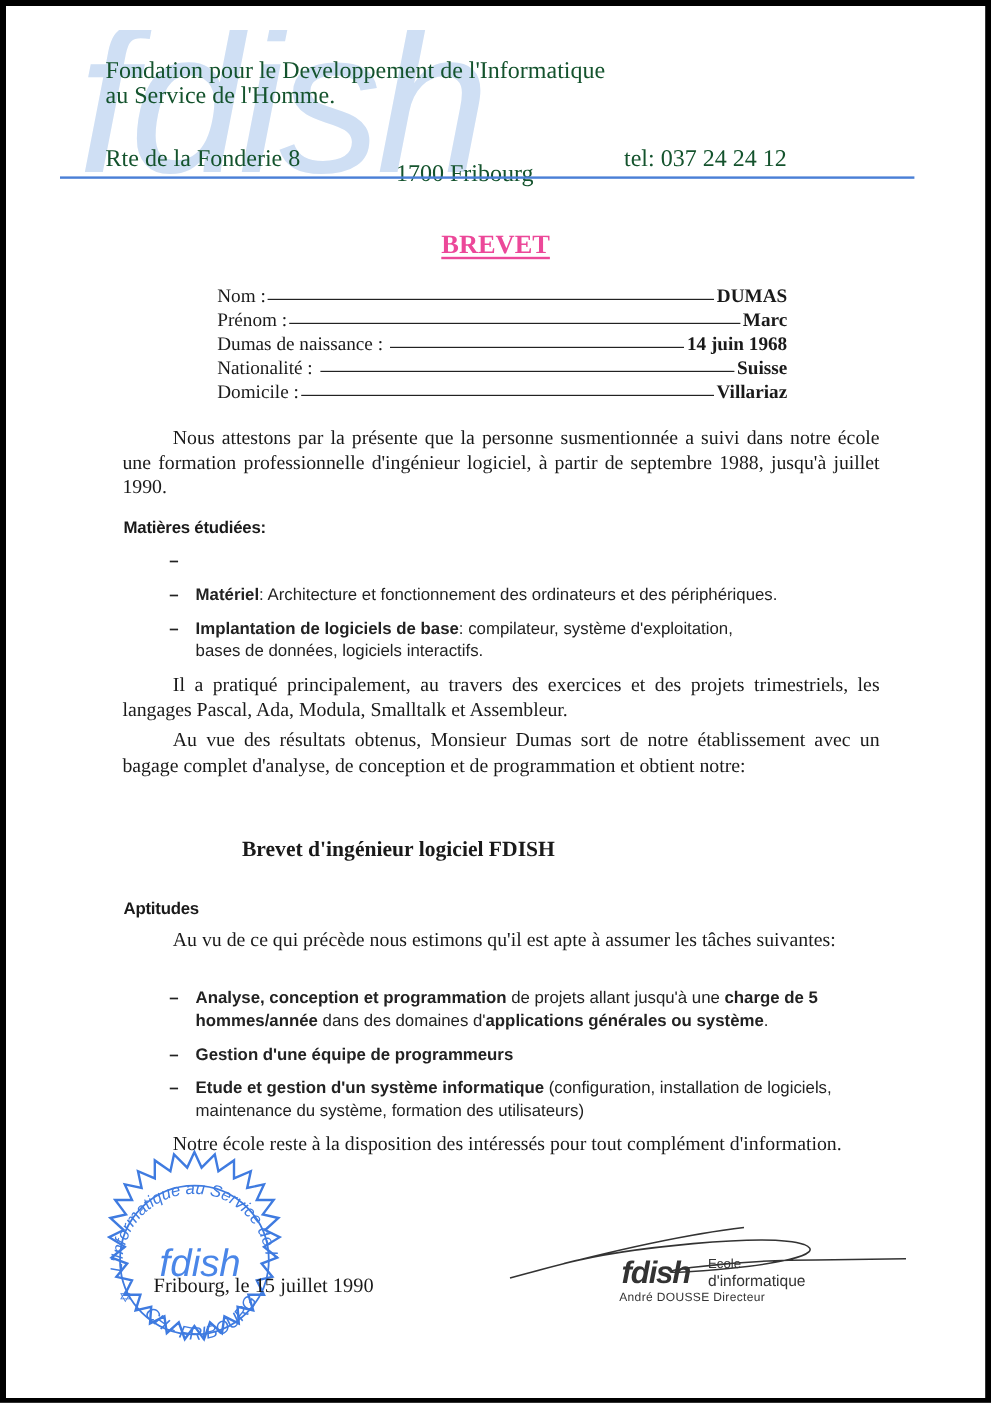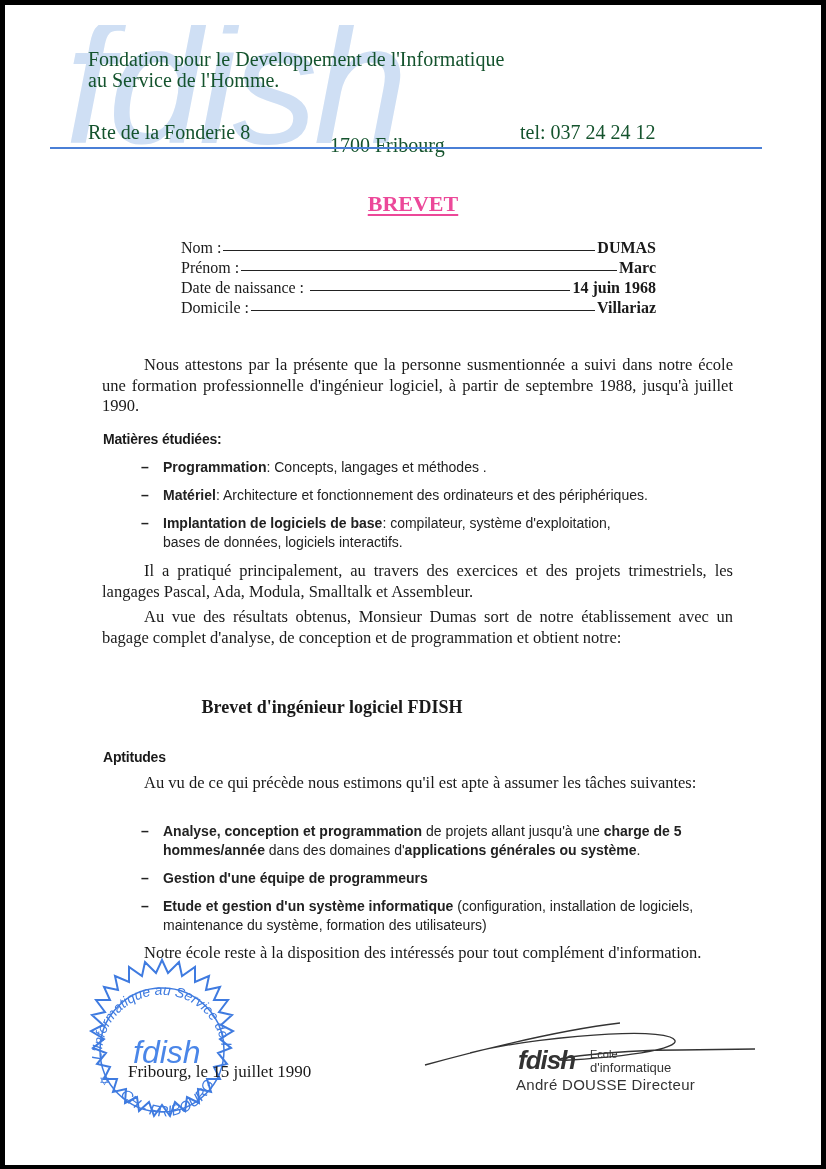--- a/index.html
+++ b/index.html
@@ -69,38 +69,42 @@
       <span class="lbl">Nom :</span>
       <span class="line"></span>
       <span class="val">DUMAS</span>
     </div>
     <div class="field">
       <span class="lbl">Prénom :</span>
       <span class="line"></span>
       <span class="val">Marc</span>
     </div>
     <div class="field">
-      <span class="lbl">Date de naissance : </span>
+      <span class="lbl">Dumas de naissance : </span>
       <span class="line"></span>
       <span class="val">14 juin 1968</span>
+    </div>
+    <div class="field">
+      <span class="lbl">Nationalité : </span>
+      <span class="line"></span>
+      <span class="val">Suisse</span>
     </div>
     <div class="field">
       <span class="lbl">Domicile :</span>
       <span class="line"></span>
       <span class="val">Villariaz</span>
     </div>
   </div>
 
   <div class="abs para" style="top:350px;"><span class="indent"></span><span>Nous attestons par la présente que la personne susmentionnée a suivi dans notre école une formation professionnelle d'ingénieur logiciel, à partir de septembre 1988, jusqu'à juillet 1990.</span></div>
 
   <div class="abs heading-sm" style="top:426px;">Matières étudiées:</div>
   <div class="abs bullets" style="top:453px;">
     <div class="bullet">
         <span class="dash">–</span>
-        <span class="txt"><b>Programmation</b><span>: Concepts, langages et méthodes .</span></span>
       </div>
     <div class="bullet">
         <span class="dash">–</span>
         <span class="txt"><b>Matériel</b><span>: Architecture et fonctionnement des ordinateurs et des périphériques.</span></span>
       </div>
     <div class="bullet" style="width:480px;">
         <span class="dash">–</span>
         <span class="txt"><b>Implantation de logiciels de base</b><span>: compilateur, système d'exploitation, bases de données, logiciels interactifs.</span></span>
       </div>
   </div>
@@ -150,14 +154,14 @@
   </svg>
 
   <div class="abs" style="left:123px; top:1057px; font-size:17px;">Fribourg, le 15 juillet 1990</div>
 
   <svg class="abs sign-block" viewBox="0 0 340 85">
     <path d="M 5 50 C 60 35, 140 15, 200 8 M 50 38 C 100 25, 220 12, 250 22 C 270 30, 230 40, 150 45 C 110 47, 180 35, 260 35 L 335 34" fill="none" stroke="#333" stroke-width="1.3"></path>
   </svg>
   <div class="abs" style="left:513px; top:1040px; font-family:'Liberation Sans',sans-serif; font-style:italic; font-weight:bold; font-size:26px; color:#333; letter-spacing:-1px;">fdish</div>
   <div class="abs sig-text" style="left:585px; top:1043px; font-size:11px; line-height:12px;">Ecole</div>
   <div class="abs sig-text" style="left:585px; top:1056px; font-size:13px; line-height:14px;">d'informatique</div>
-  <div class="abs sig-text" style="left:511px; top:1071px; font-size:15px; letter-spacing:0.3px;">André DOUSSE Directeur</div>
+  <div class="abs sig-text" style="left:511px; top:1071px; font-size:10px; letter-spacing:0.3px;">André DOUSSE Directeur</div>
 </div>
 
 </body></html>

